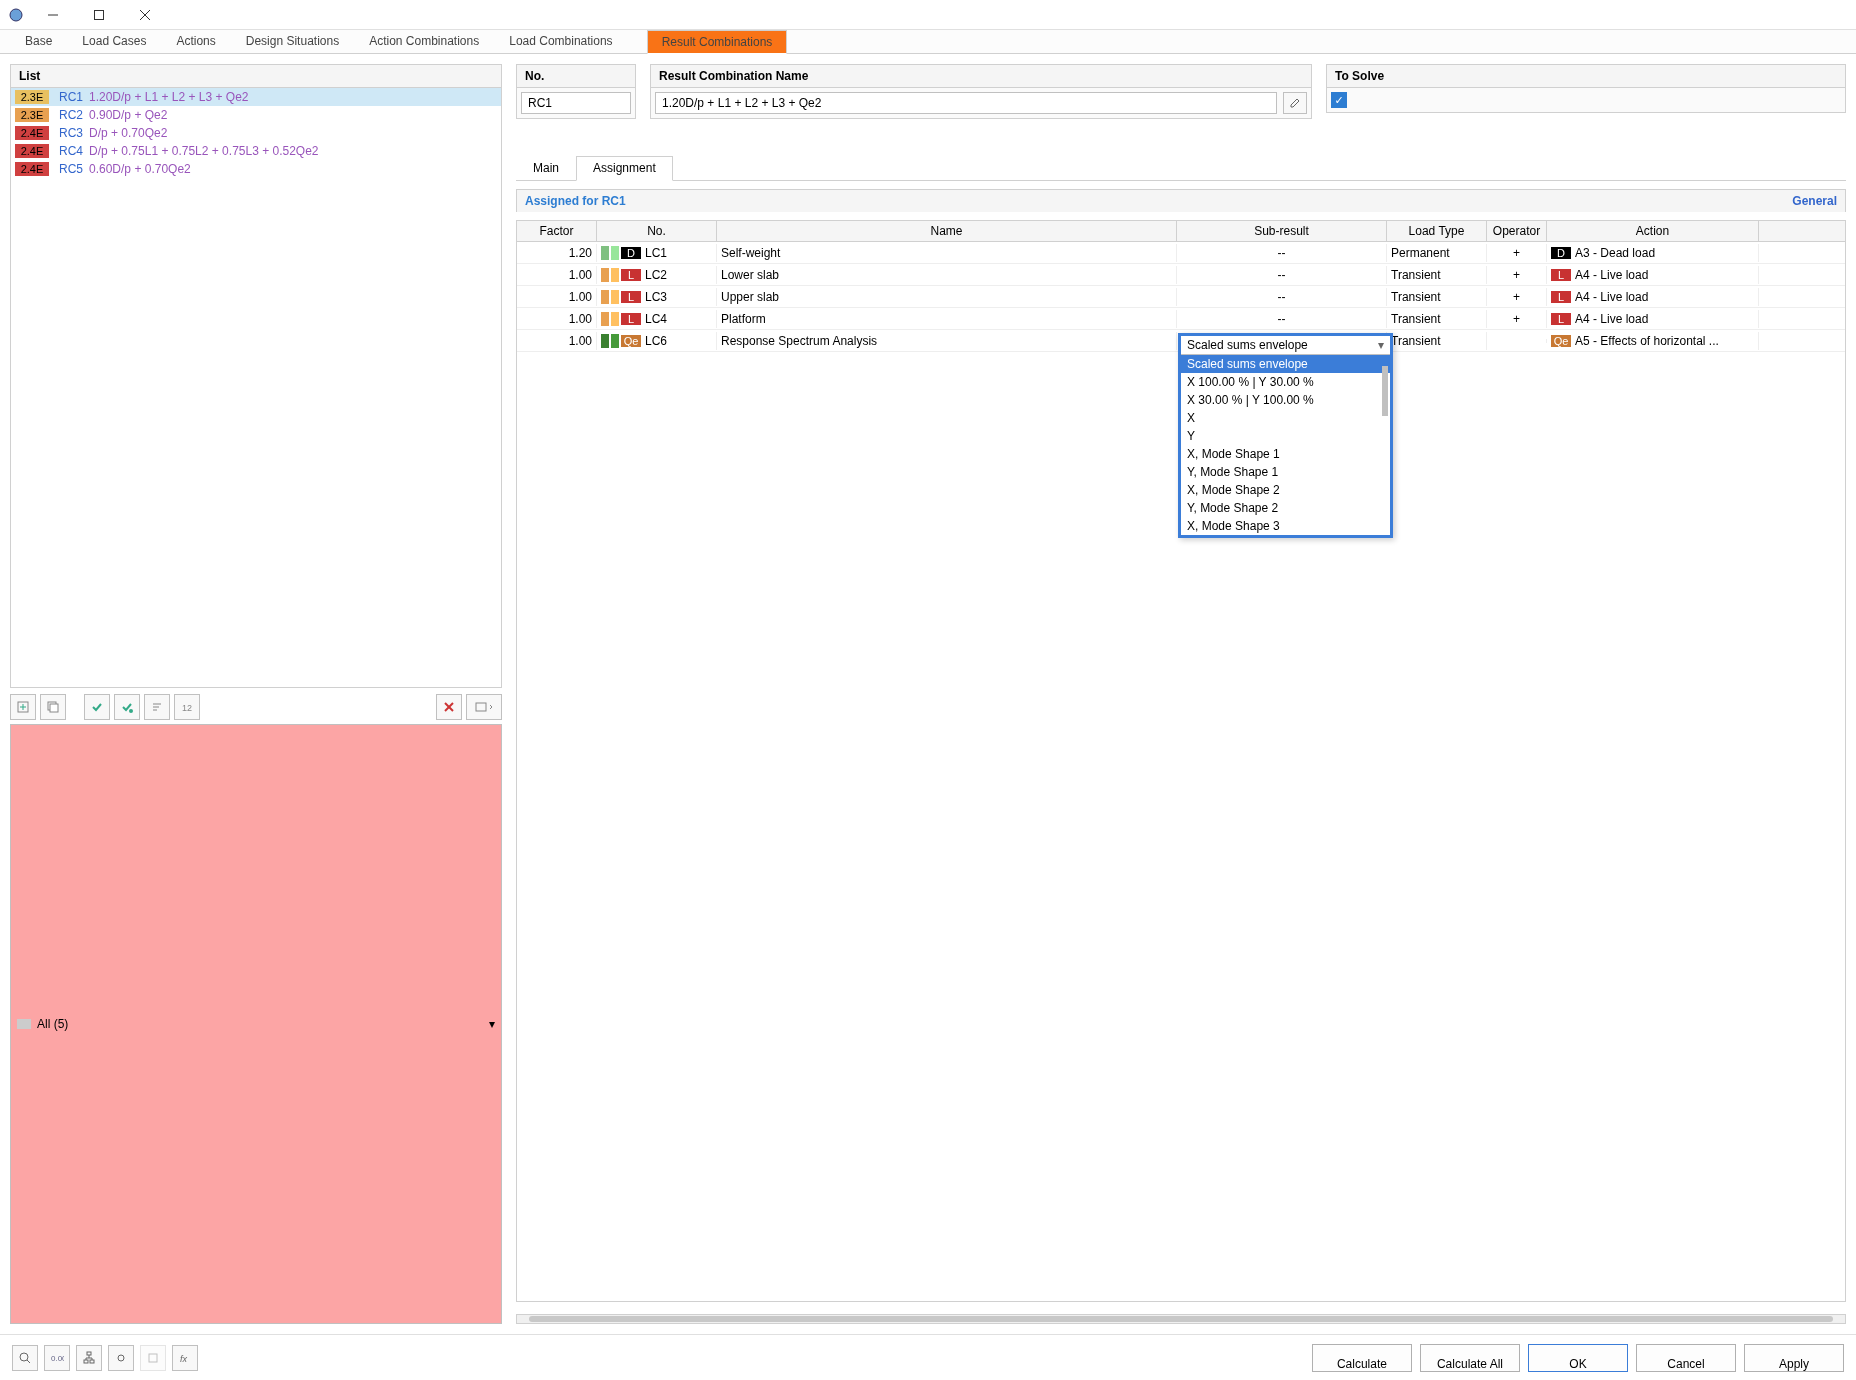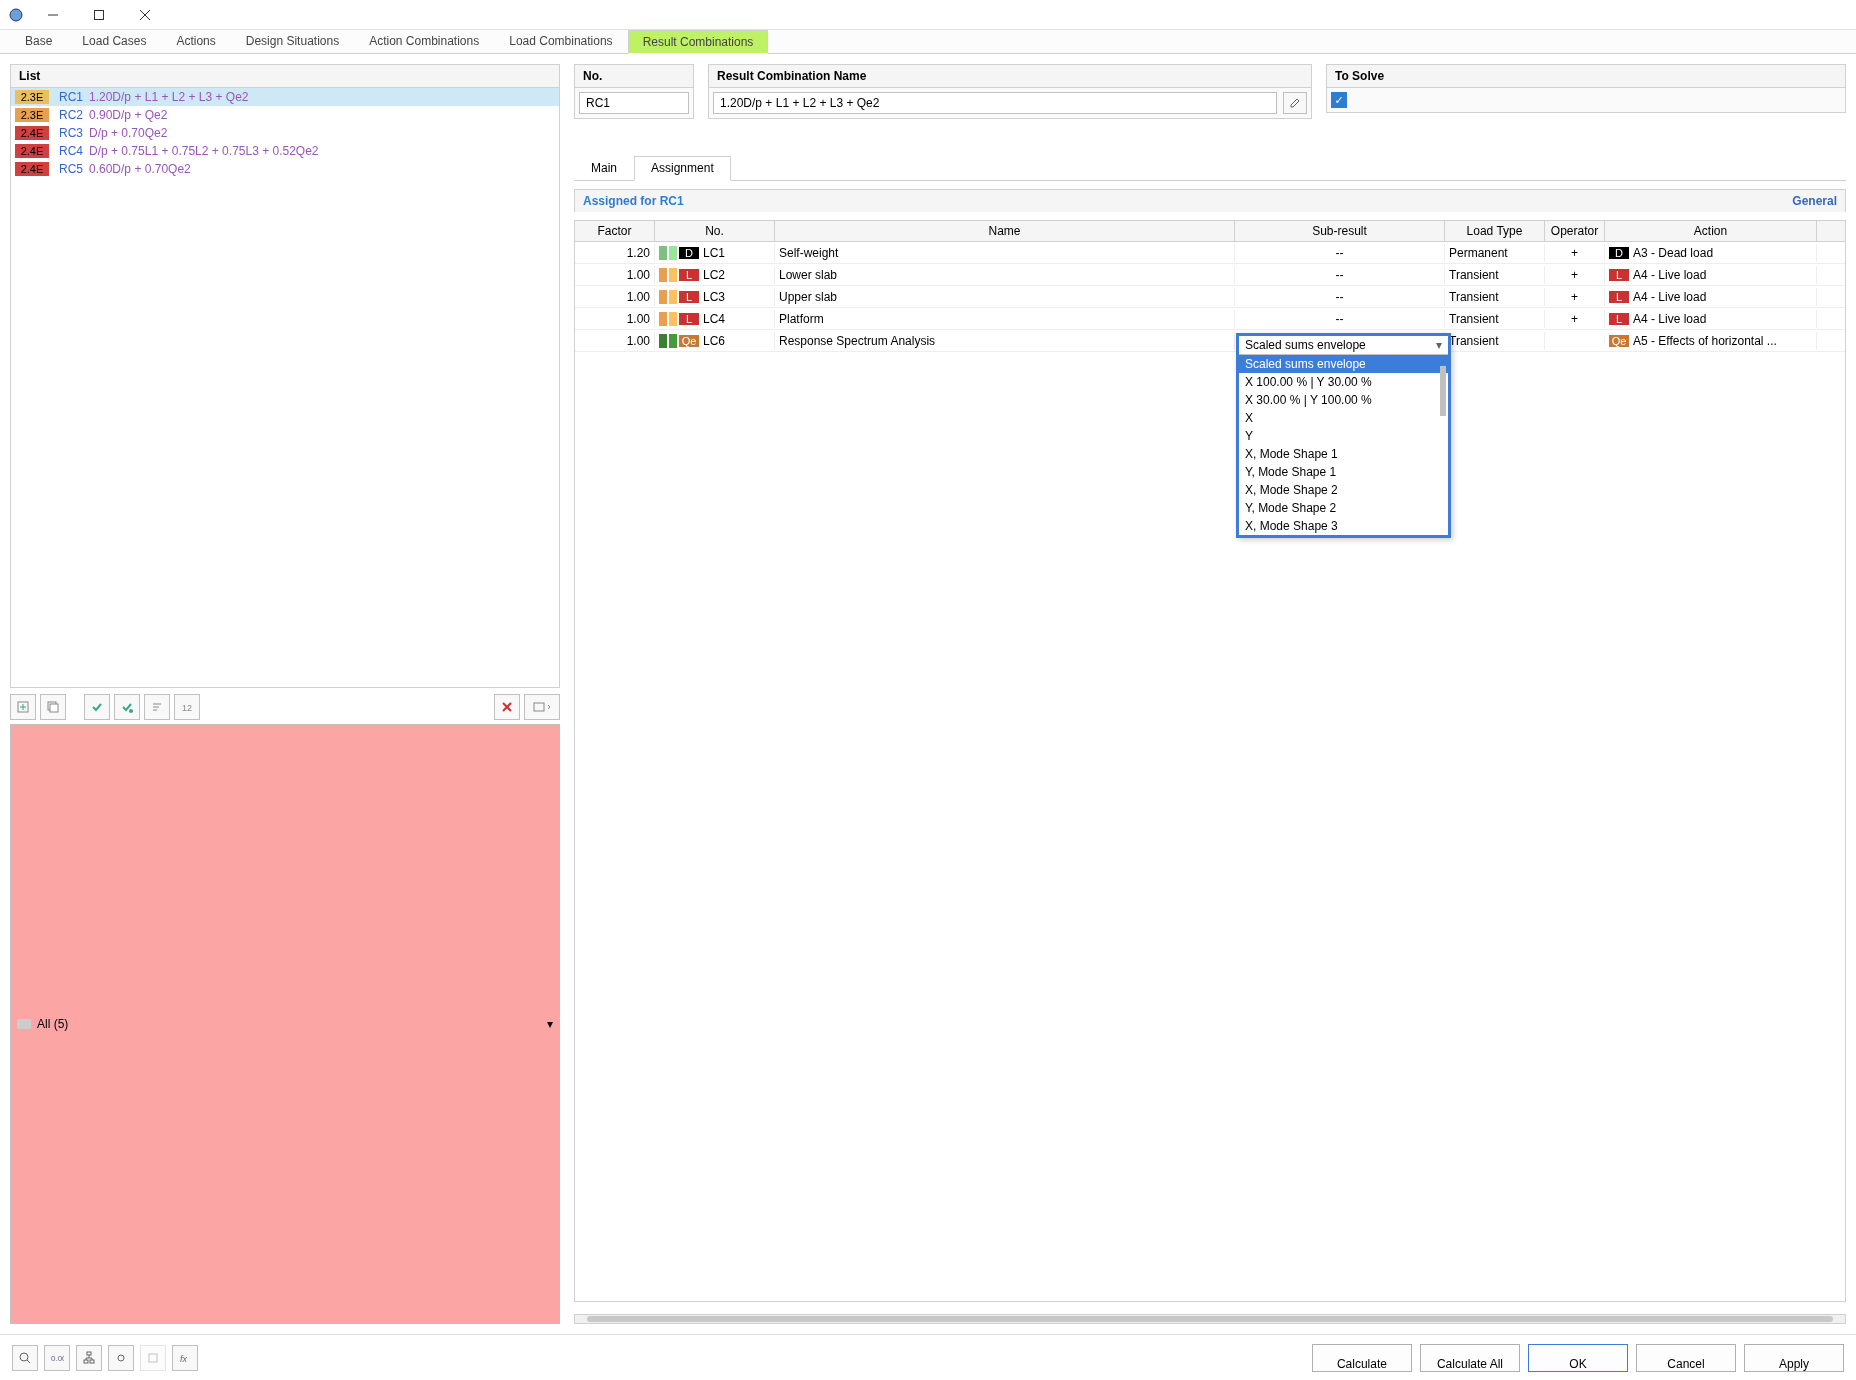--- a/index.html
+++ b/index.html
@@ -6,25 +6,25 @@
     body { background: #fff; font-size: 12px; overflow: hidden; width: 1856px; height: 1380px; }
     
     .titlebar { height: 30px; background: #fff; display: flex; align-items: center; padding: 0 8px; border-bottom: 1px solid #e0e0e0; }
     .titlebar-icon { width: 16px; height: 16px; margin-right: 6px; }
     .titlebar-title { flex: 1; font-size: 12px; color: #333; }
     .window-controls { display: flex; }
     .win-btn { width: 46px; height: 30px; display: flex; align-items: center; justify-content: center; cursor: pointer; }
     
     .tab-bar { height: 24px; background: #fcfcfc; display: flex; align-items: flex-end; padding-left: 10px; border-bottom: 1px solid #d0d0d0; }
     .tab { padding: 4px 14px; font-size: 12px; color: #444; cursor: pointer; border: 1px solid transparent; }
-    .tab.active { background: #bef264; border: 1px solid #d0d0d0; border-bottom: 1px solid #fff; margin-bottom: -1px; }
+    .tab.active { background: #f97316; border: 1px solid #d0d0d0; border-bottom: 1px solid #fff; margin-bottom: -1px; margin-left: 19px; }
     
     .content { display: flex; padding: 10px; gap: 14px; height: calc(100% - 100px); }
     
-    .left-panel { width: 550px; display: flex; flex-direction: column; }
+    .left-panel { width: 492px; display: flex; flex-direction: column; }
     .panel-header { background: #f5f5f5; padding: 4px 8px; font-size: 12px; font-weight: bold; border: 1px solid #d0d0d0; border-bottom: none; }
     .list-box { flex: 1; border: 1px solid #d0d0d0; background: #fff; overflow: auto; }
     .list-item { display: flex; align-items: center; padding: 2px 4px; font-size: 12px; cursor: pointer; }
     .list-item.selected { background: #cfe8f6; }
     .tag { display: inline-block; width: 34px; text-align: center; font-size: 11px; color: #000; margin-right: 10px; padding: 1px 0; }
     .rc-code { color: #3366cc; margin-right: 6px; }
     .rc-formula { color: #9955bb; }
     
     .left-toolbar { margin-top: 6px; display: flex; gap: 4px; align-items: flex-start; }
     .tbtn { width: 26px; height: 26px; border: 1px solid #c0c0c0; background: #f8f8f8; display: flex; align-items: center; justify-content: center; cursor: pointer; font-size: 11px; }

